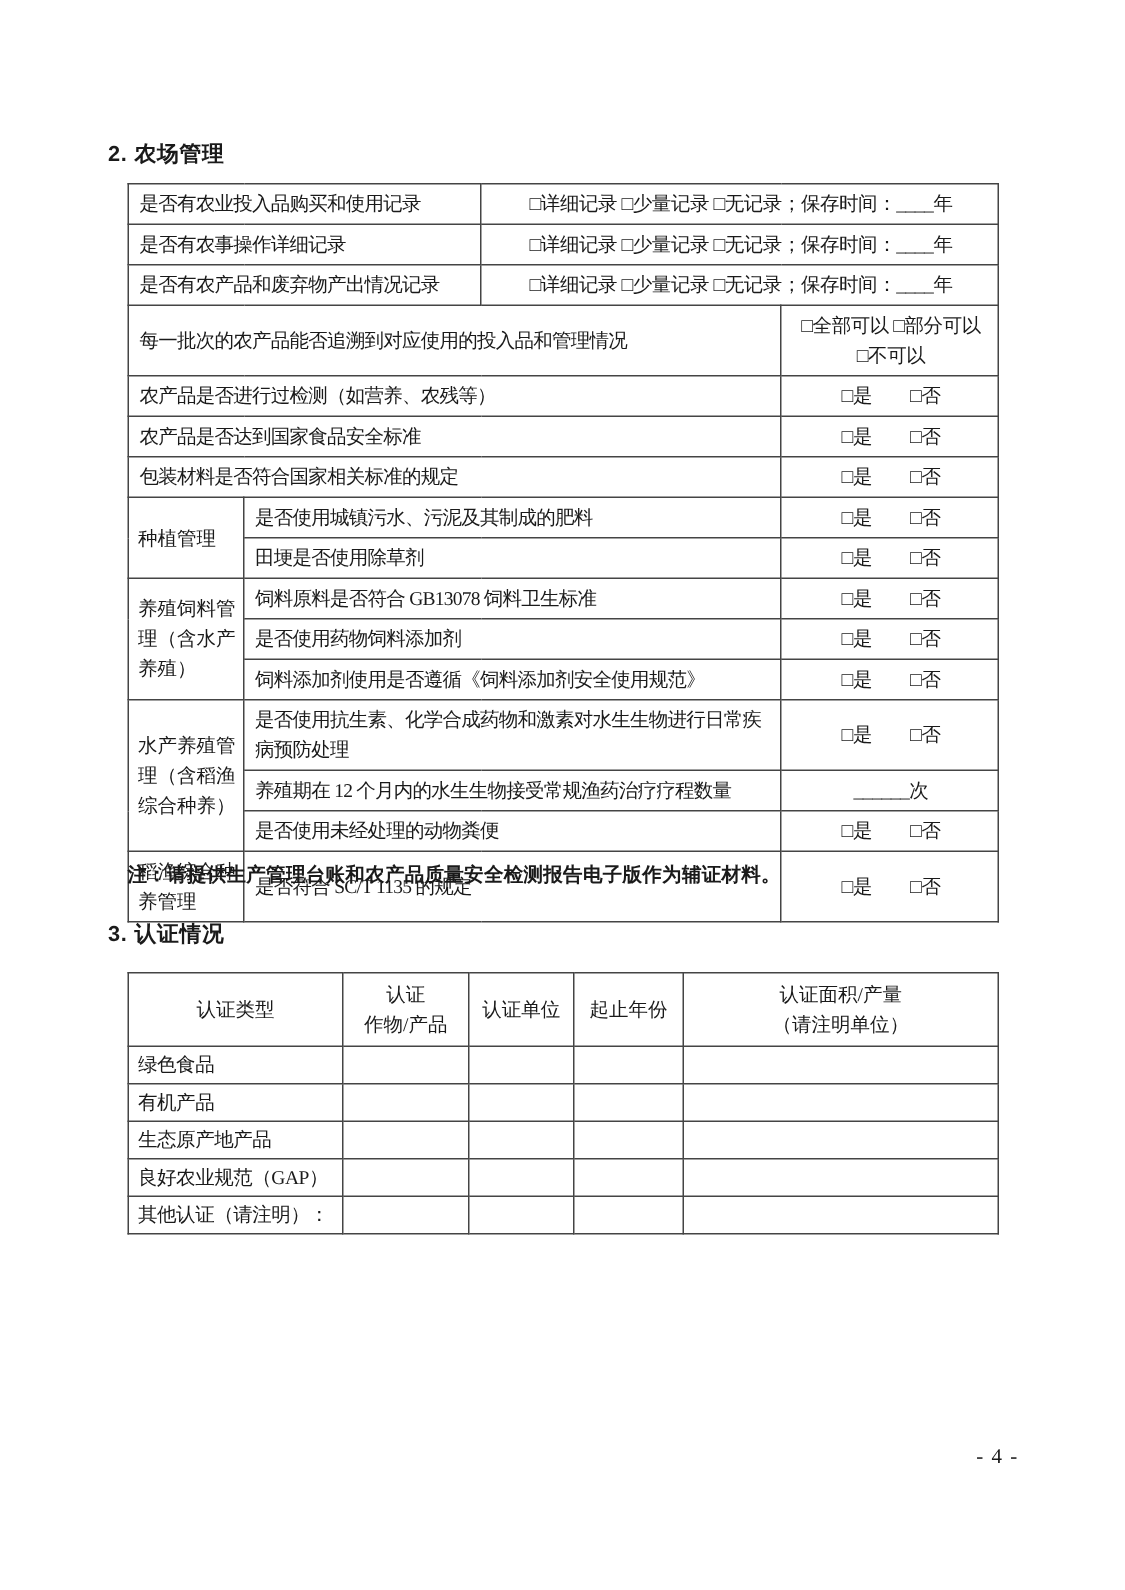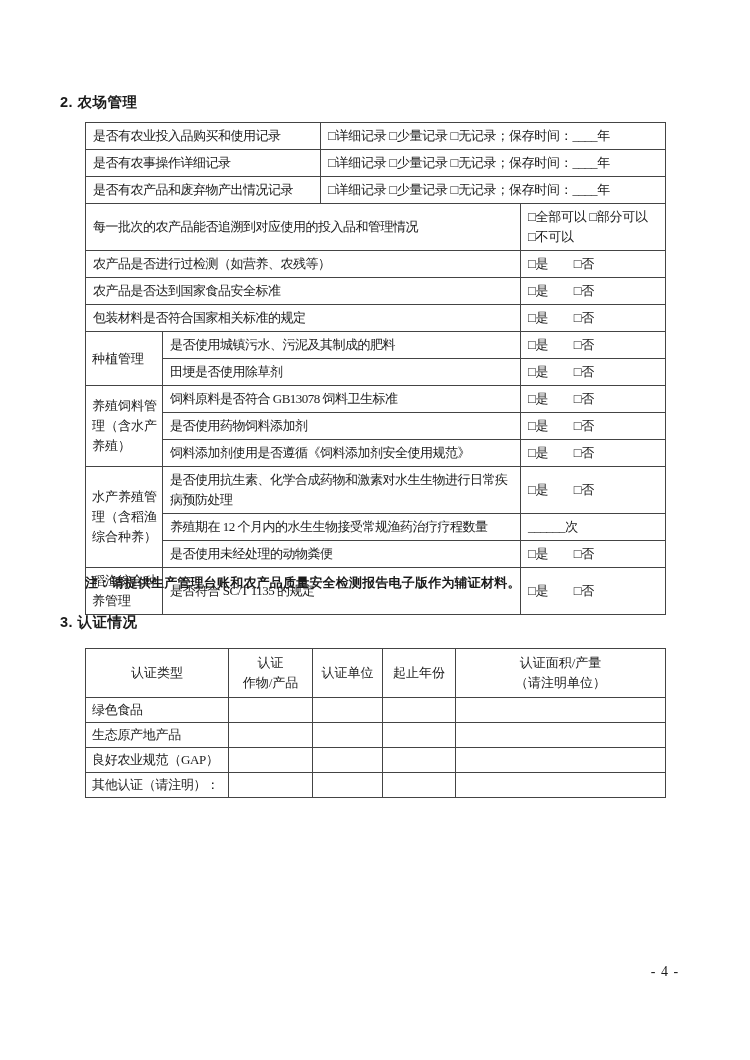--- a/index.html
+++ b/index.html
@@ -2,40 +2,40 @@
 <html><head>
 <meta charset="utf-8">
 <style>
   * { margin:0; padding:0; box-sizing:border-box; }
   html,body { background:#fff; }
   .page {
     position:relative; width:750px; height:1060px; background:#ffffff;
     font-family:"Liberation Serif","DejaVu Serif",serif; color:#1a1a1a;
   }
   .sec-title {
-    position:absolute; left:60px; font-size:14.5px; font-weight:bold;
+    position:absolute; left:72px; font-size:14.5px; font-weight:bold;
     font-family:"Liberation Sans","DejaVu Sans",sans-serif; letter-spacing:0.5px;
   }
   #sec2-title { top:93px; }
   #sec3-title { top:613px; }
   .note {
     position:absolute; left:85px; font-size:13px; font-weight:bold;
     font-family:"Liberation Sans","DejaVu Sans",sans-serif; letter-spacing:0.2px;
   }
   #note-farm { top:574px; }
   #note-cert { top:846px; }
   table { border-collapse:collapse; table-layout:fixed; width:580px; background:#fff; }
   td, th { border:1px solid #444; font-size:13px; font-weight:normal; line-height:20px;
            vertical-align:middle; overflow:hidden; }
   #farm-table { position:absolute; left:85px; top:122px; }
   #farm-table col.c1{width:77px} #farm-table col.c2{width:158px}
   #farm-table col.c3{width:200px} #farm-table col.c4{width:145px}
   #farm-table td { padding:3px 5px; }
   #farm-table td.q { letter-spacing:-0.5px; padding-left:7px; }
-  #farm-table td.a { padding-left:7px; letter-spacing:-0.3px; }
+  #farm-table td.a { padding-left:7px; letter-spacing:-0.3px;text-align:center; }
   #farm-table td.a div { white-space:nowrap; }
   #farm-table td.glabel { padding-left:6px; padding-right:5px; }
   #cert-table { position:absolute; left:85px; top:648px; }
   #cert-table col.d1{width:143px} #cert-table col.d2{width:84px}
   #cert-table col.d3{width:70px} #cert-table col.d4{width:73px}
   #cert-table col.d5{width:210px}
   #cert-table td.hdr { text-align:center; padding:4px 2px; }
   #cert-table td.rowlabel { padding:2px 6px; height:24px; letter-spacing:-0.3px;margin-top:42px; }
   #cert-table td.blank { height:24px; }
   #page-number {
@@ -195,20 +195,27 @@
           </td>
         </tr>
         <tr>
           <td class="rowlabel">绿色食品</td>
           <td class="blank"></td>
           <td class="blank"></td>
           <td class="blank"></td>
           <td class="blank"></td>
         </tr>
         <tr>
+          <td class="rowlabel">有机产品</td>
+          <td class="blank"></td>
+          <td class="blank"></td>
+          <td class="blank"></td>
+          <td class="blank"></td>
+        </tr>
+        <tr>
           <td class="rowlabel">生态原产地产品</td>
           <td class="blank"></td>
           <td class="blank"></td>
           <td class="blank"></td>
           <td class="blank"></td>
         </tr>
         <tr>
           <td class="rowlabel">良好农业规范（GAP）</td>
           <td class="blank"></td>
           <td class="blank"></td>

